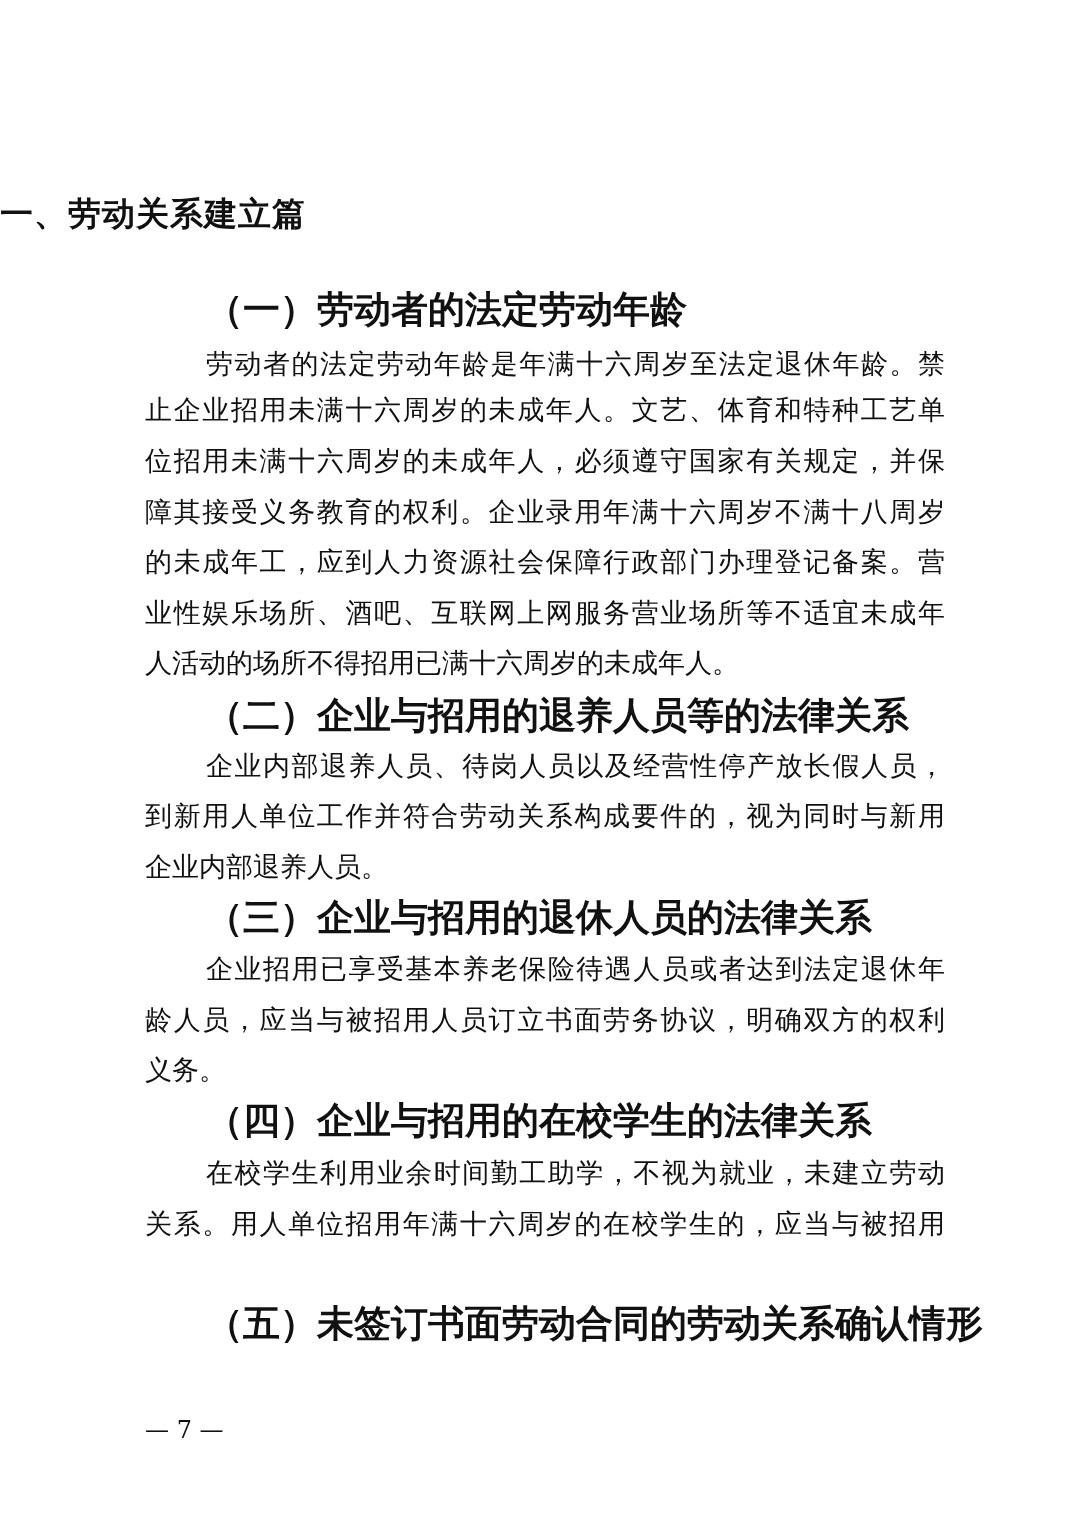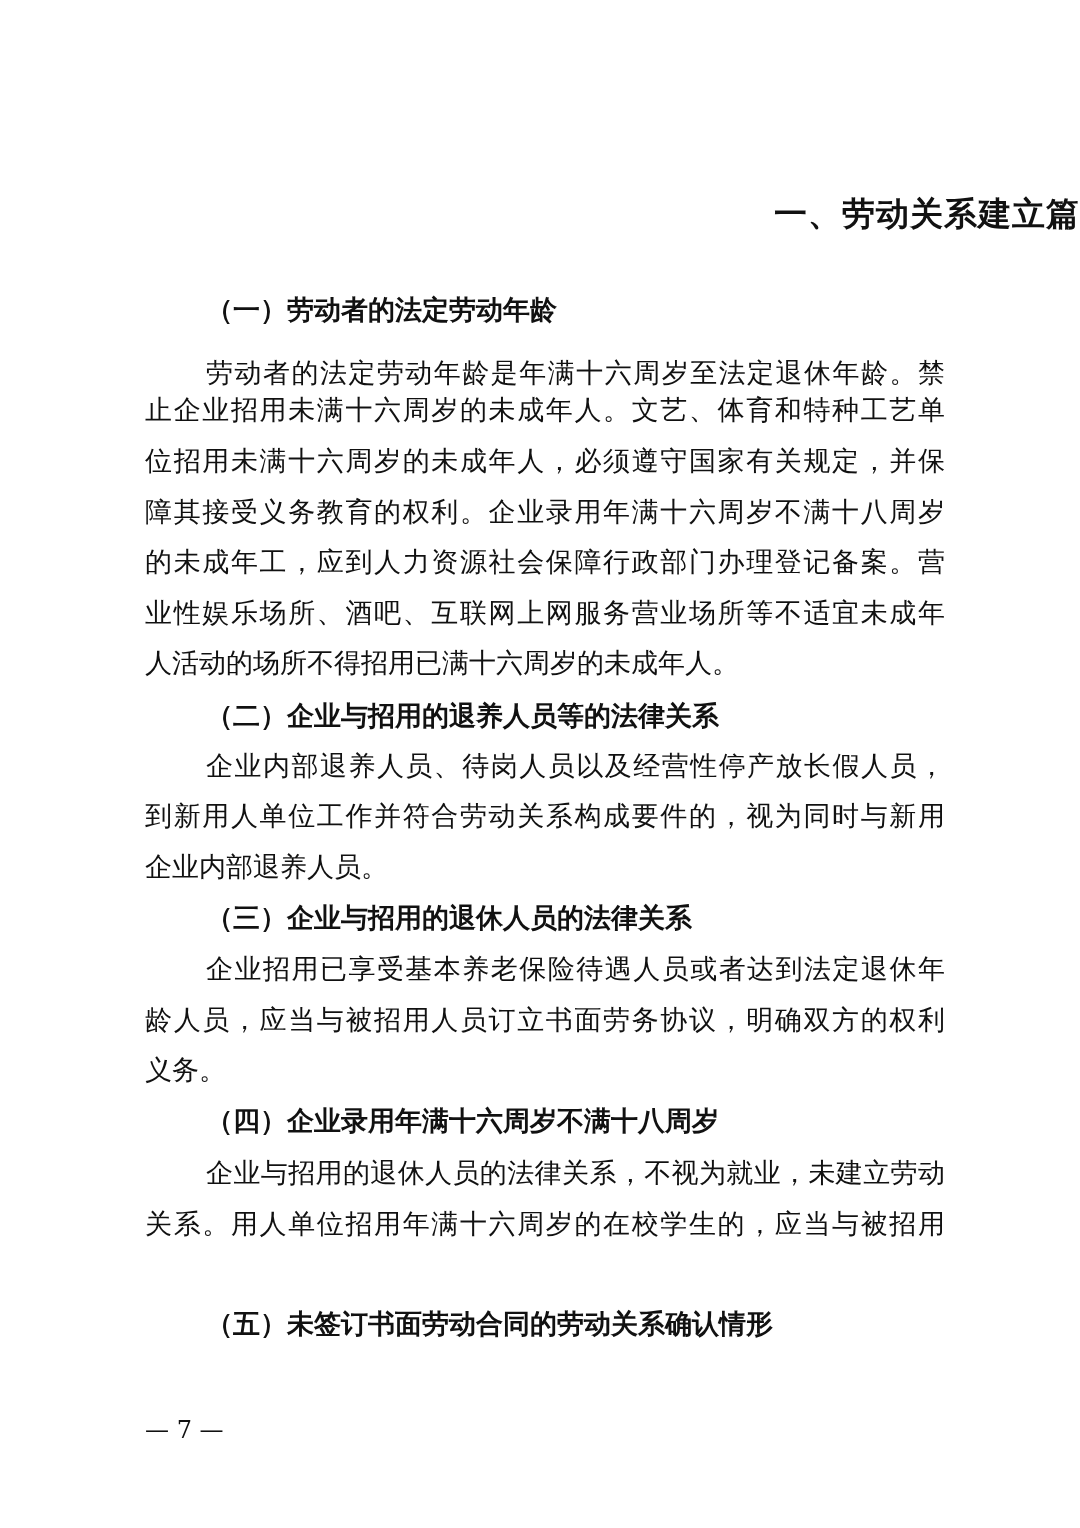--- a/index.html
+++ b/index.html
@@ -1,25 +1,25 @@
 <!DOCTYPE html>
 <html><head>
 <meta charset="utf-8">
 <style>
   html, body { margin: 0; padding: 0; background: #ffffff; }
   body { width: 1080px; height: 1528px; position: relative; overflow: hidden; color: #111; }
   .page { position: absolute; left: 0; top: 0; width: 1080px; height: 1528px; background: #fff; }
   .title {
     position: absolute; left: 0; width: 1080px; top: 192px;
-    text-align: right; font-family: "DejaVu Sans", sans-serif;
+    text-align: left; font-family: "DejaVu Sans", sans-serif;
     font-size: 33px; font-weight: bold; letter-spacing: 1px; line-height: 44px;
   }
   .h2 {
     position: absolute; left: 206px; font-family: "DejaVu Sans", sans-serif;
-    font-size: 27px; font-weight: bold; line-height: 36px; white-space: nowrap;
+    font-size: 37px; font-weight: bold; line-height: 36px; white-space: nowrap;
   }
   .line {
     position: absolute; font-family: "DejaVu Serif", serif;
     font-size: 27px; line-height: 36px; white-space: nowrap;
     left: 145px; width: 800px; text-align: justify; text-align-last: justify;
   }
   .line.indent { left: 206px; width: 739px; }
   .line.last { text-align-last: left; }
   .footer {
     position: absolute; left: 145px; top: 1414px;
@@ -27,38 +27,38 @@
   }
 </style>
 </head>
 <body>
 
 <div class="page">
 
   <div class="title">一、劳动关系建立篇</div>
 
   <div class="h2" style="top:292px;">（一）劳动者的法定劳动年龄</div>
-  <div class="line indent" style="top:355px;">劳动者的法定劳动年龄是年满十六周岁至法定退休年龄。禁</div>
+  <div class="line indent" style="top:346px;">劳动者的法定劳动年龄是年满十六周岁至法定退休年龄。禁</div>
   <div class="line" style="top:392px;">止企业招用未满十六周岁的未成年人。文艺、体育和特种工艺单</div>
   <div class="line" style="top:443px;">位招用未满十六周岁的未成年人，必须遵守国家有关规定，并保</div>
   <div class="line" style="top:544px;">的未成年工，应到人力资源社会保障行政部门办理登记备案。营</div>
   <div class="line" style="top:494px;">障其接受义务教育的权利。企业录用年满十六周岁不满十八周岁</div>
   <div class="line" style="top:595px;">业性娱乐场所、酒吧、互联网上网服务营业场所等不适宜未成年</div>
   <div class="line last" style="top:645px;">人活动的场所不得招用已满十六周岁的未成年人。</div>
 
   <div class="h2" style="top:698px;">（二）企业与招用的退养人员等的法律关系</div>
   <div class="line indent" style="top:748px;">企业内部退养人员、待岗人员以及经营性停产放长假人员，</div>
   <div class="line" style="top:798px;">到新用人单位工作并符合劳动关系构成要件的，视为同时与新用</div>
   <div class="line last" style="top:849px;">企业内部退养人员。</div>
 
   <div class="h2" style="top:900px;">（三）企业与招用的退休人员的法律关系</div>
   <div class="line indent" style="top:951px;">企业招用已享受基本养老保险待遇人员或者达到法定退休年</div>
   <div class="line" style="top:1002px;">龄人员，应当与被招用人员订立书面劳务协议，明确双方的权利</div>
   <div class="line last" style="top:1052px;">义务。</div>
 
-  <div class="h2" style="top:1103px;">（四）企业录用年满十六周岁不满十八周岁</div>
-  <div class="line indent" style="top:1155px;">企业与招用的退休人员的法律关系，不视为就业，未建立劳动</div>
+  <div class="h2" style="top:1103px;">（四）企业与招用的在校学生的法律关系</div>
+  <div class="line indent" style="top:1155px;">在校学生利用业余时间勤工助学，不视为就业，未建立劳动</div>
   <div class="line" style="top:1206px;">关系。用人单位招用年满十六周岁的在校学生的，应当与被招用</div>
 
   <div class="h2" style="top:1306px;">（五）未签订书面劳动合同的劳动关系确认情形</div>
 
   <div class="footer">— 7 —</div>
 </div>
 
 </body></html>

